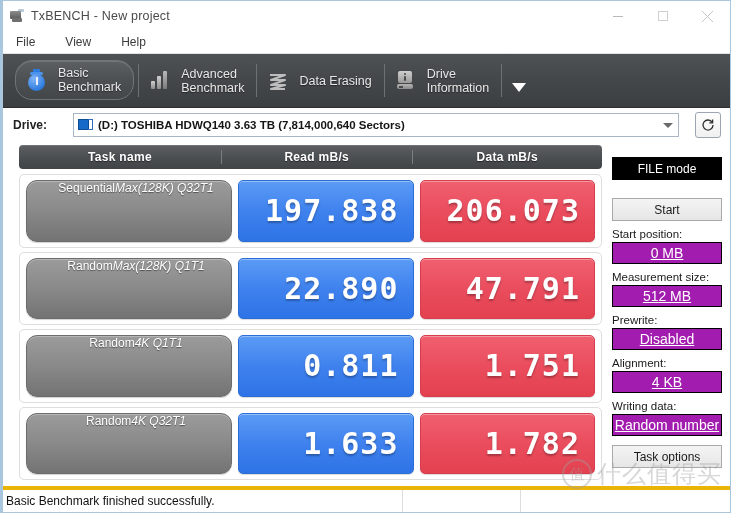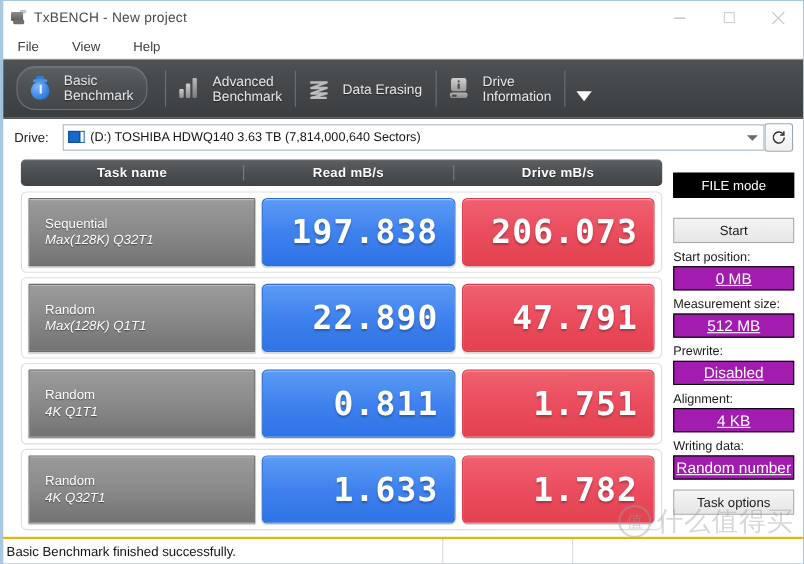--- a/index.html
+++ b/index.html
@@ -91,21 +91,21 @@
     display: flex; align-items: center;
     padding: 0 12px 0 9px;
     position: relative;
     color: #e8e8e8;
     gap: 9px;
   }
   .tab.active {
     background: linear-gradient(#5c6063, #4c5053 50%, #43474a);
     border: 1px solid #6e7477;
     border-radius: 17px;
-    margin: 6px 16px 7px 0;
+    margin: 6px 4px 7px 0;
     box-shadow: inset 0 1px 0 rgba(255,255,255,.14);
   }
   .tab-sep {
     width: 1px; margin: 10px 0;
     background: #6d7174;
   }
   .tab-label {
     font-size: 12.5px; line-height: 14px;
     white-space: pre-line;
     text-shadow: 0 1px 1px rgba(0,0,0,.5);
@@ -170,21 +170,22 @@
     border-top: 9px solid #ffffff;
     margin-top: 14px;
   }
 
   
   .drivebar {
     height: 33px; min-height: 33px;
     background: #ffffff;
     display: flex; align-items: center;
     padding: 0 9px 0 12px;
-    gap: 0;
+    gap: 16px;
+    font-weight: bold;
   }
   .drive-label { font-size: 12px; color: #222; min-width: 44px; }
   .combo {
     flex: 1 1 auto; height: 22px;
     border: 1px solid #a9b7c4;
     background: #ffffff;
     display: flex; align-items: center;
     padding: 0 0 0 4px;
     position: relative;
   }
@@ -242,23 +243,23 @@
     display: flex; align-items: center;
     padding: 5px 6px;
     gap: 6px;
     box-sizing: border-box;
   }
   .task-btn {
     flex: 0 0 190px;
     align-self: stretch;
     background: linear-gradient(#9b9b9b, #8a8a8a 48%, #737373);
     border: 1px solid #6c6c6c;
-    border-radius: 1px;
+    border-radius: 11px;
     box-shadow: inset 0 1px 0 rgba(255,255,255,.28), 0 1px 1px rgba(0,0,0,.18);
-    display: flex; flex-direction: column; justify-content: center;
+    display: flex; flex-direction: row; justify-content: center;
     padding-left: 14px;
     color: #ffffff;
   }
   .task-l1 { font-size: 12px; line-height: 15px; text-shadow: 0 1px 1px rgba(0,0,0,.45); }
   .task-l2 { font-size: 12px; line-height: 15px; text-shadow: 0 1px 1px rgba(0,0,0,.45); font-style: italic; }
 
   .val {
     flex: 1 1 0;
     align-self: stretch;
     border-radius: 5px;
@@ -313,21 +314,21 @@
     border: 1px solid #000;
     text-decoration: underline;
   }
   .side-spacer { flex: 1 1 auto; min-height: 4px; }
   .btn.mt { margin-top: 9px; }
 
   
   .statusbar {
     height: 22px; min-height: 22px;
     background: #ffffff;
-    border-top: 2px solid #eab308;
+    border-top: 4px solid #eab308;
     display: flex; align-items: center;
     font-size: 12px; color: #111;
   }
   .status-cell {
     height: 100%;
     display: flex; align-items: center;
     padding-left: 5px;
     box-sizing: border-box;
   }
   .status-cell.main { flex: 0 0 402px; border-right: 1px solid #dcdcdc; }
@@ -460,21 +461,21 @@
       </svg>
     </div>
   </div>
 
   <div class="body-row">
 
     <div class="bench">
       <div class="head-bar">
         <div class="head-cell c1">Task name</div>
         <div class="head-cell c2">Read mB/s</div>
-        <div class="head-cell c3">Drive mB/s</div>
+        <div class="head-cell c3">Data mB/s</div>
       </div>
 
       <div class="rows">
 
         <div class="row">
           <div class="task-btn">
             <div class="task-l1">Sequential</div>
             <div class="task-l2">Max(128K) Q32T1</div>
           </div>
           <div class="val read">197.838</div>

